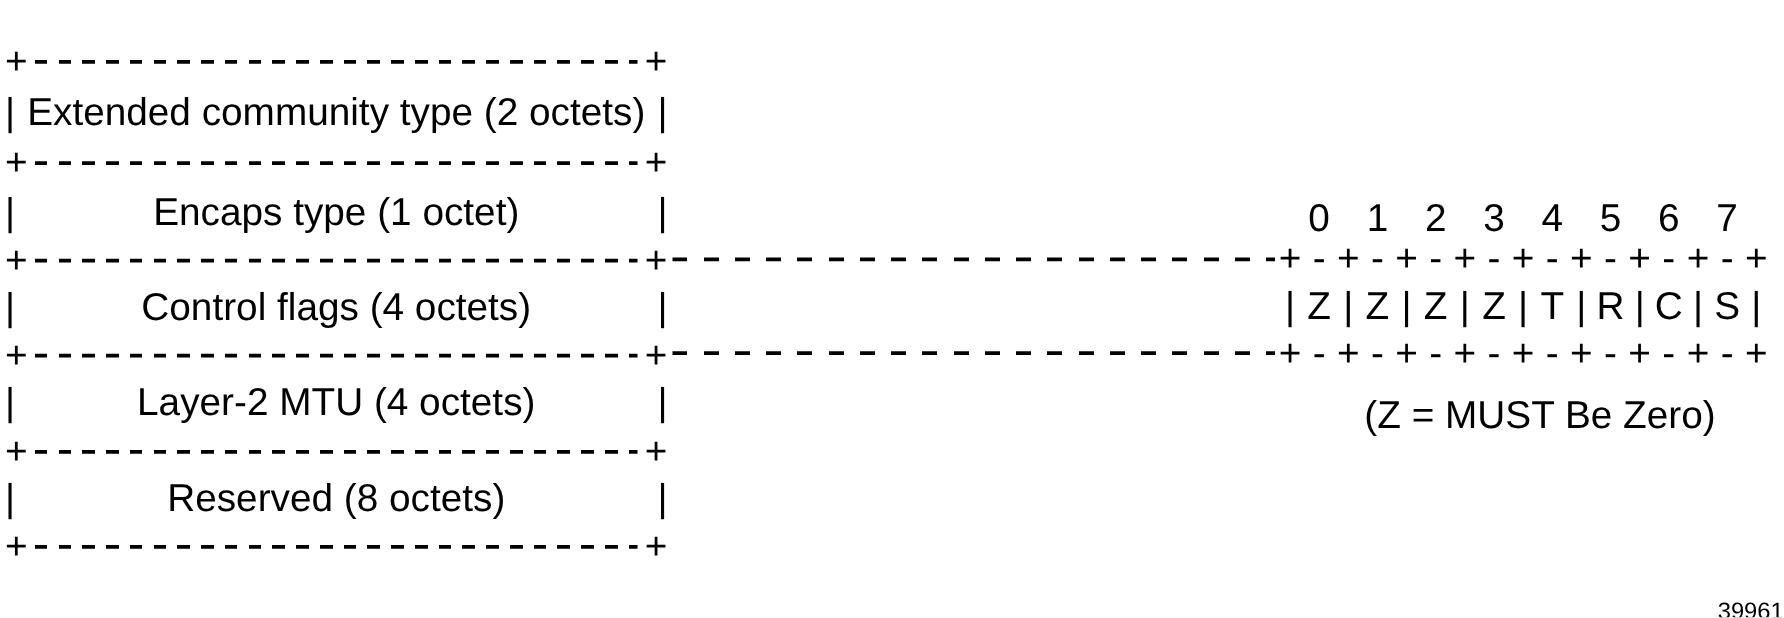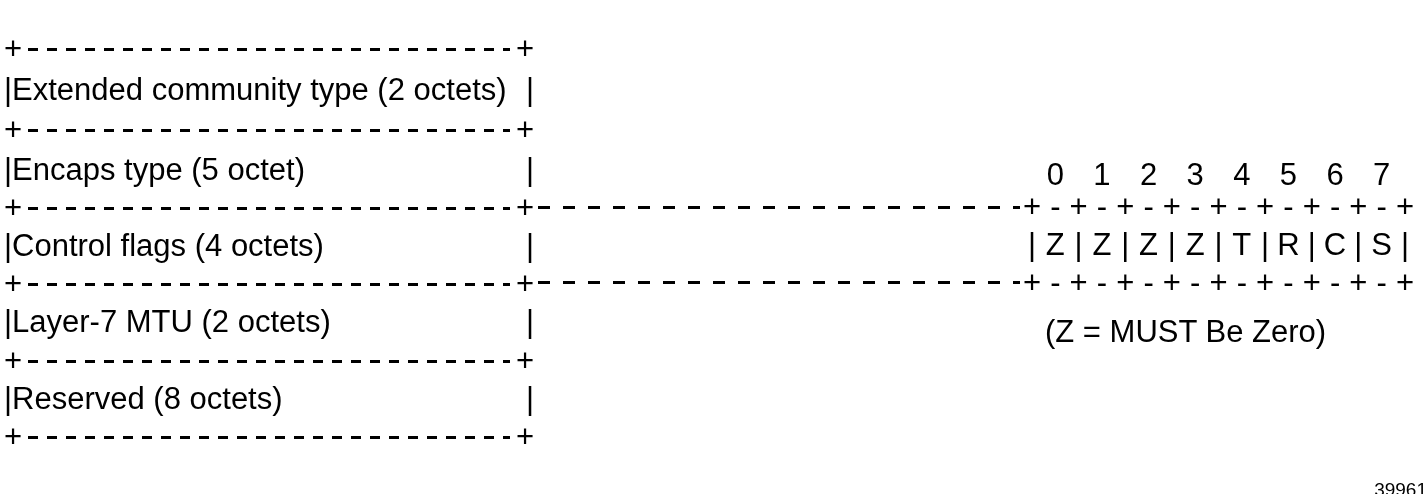--- a/index.html
+++ b/index.html
@@ -24,21 +24,21 @@
     flex:1 1 auto; height:3px; margin:0 6px;
     background:repeating-linear-gradient(90deg,#000 0 10px,transparent 10px 19px);
   }
 
   .frow {
     position:absolute; left:0; width:100%; height:40px;
     display:flex; align-items:center;
     font-size:31px; line-height:40px; white-space:nowrap;
   }
   .fpipe  { flex:0 0 auto; }
-  .flabel { flex:1 1 auto; }
+  .flabel { flex:1 1 auto; text-align:center; }
 
   
   .connector {
     position:absolute; left:538px; width:482px; height:3px;
     background:repeating-linear-gradient(90deg,#000 0 12px,transparent 12px 25px);
   }
   .connector.top    { top:206px; }
   .connector.bottom { top:281px; }
 
   
@@ -52,21 +52,21 @@
   .bend  { position:absolute; left:373px; top:0; transform:translateX(-50%); }
 
   .brow.numbers     { top:155px; }
   .brow.border-top  { top:191px; }
   .brow.flags       { top:225px; }
   .brow.border-bot  { top:267px; }
 
   
   .note {
     position:absolute; left:1045px; top:312px; width:374px; height:40px;
-    font-size:31px; line-height:40px; text-align:left; white-space:nowrap;
+    font-size:31px; line-height:40px; text-align:center; white-space:nowrap;
   }
   .fig-num {
     position:absolute; right:0; top:476px;
     font-size:19px; line-height:28px;
   }
 </style>
 </head>
 <body>
 
 <div class="canvas">
@@ -86,21 +86,21 @@
     </div>
 
     <div class="hline" style="top:114px">
       <span class="hplus">+</span>
       <span class="hdash"></span>
       <span class="hplus">+</span>
     </div>
 
     <div class="frow" style="top:150px">
       <span class="fpipe">|</span>
-      <span class="flabel">Encaps type (5 octet)</span>
+      <span class="flabel">Encaps type (1 octet)</span>
       <span class="fpipe">|</span>
     </div>
 
     <div class="hline" style="top:192px">
       <span class="hplus">+</span>
       <span class="hdash"></span>
       <span class="hplus">+</span>
     </div>
 
     <div class="frow" style="top:226px">
@@ -110,21 +110,21 @@
     </div>
 
     <div class="hline" style="top:268px">
       <span class="hplus">+</span>
       <span class="hdash"></span>
       <span class="hplus">+</span>
     </div>
 
     <div class="frow" style="top:302px">
       <span class="fpipe">|</span>
-      <span class="flabel">Layer-7 MTU (2 octets)</span>
+      <span class="flabel">Layer-2 MTU (4 octets)</span>
       <span class="fpipe">|</span>
     </div>
 
     <div class="hline" style="top:345px">
       <span class="hplus">+</span>
       <span class="hdash"></span>
       <span class="hplus">+</span>
     </div>
 
     <div class="frow" style="top:379px">

